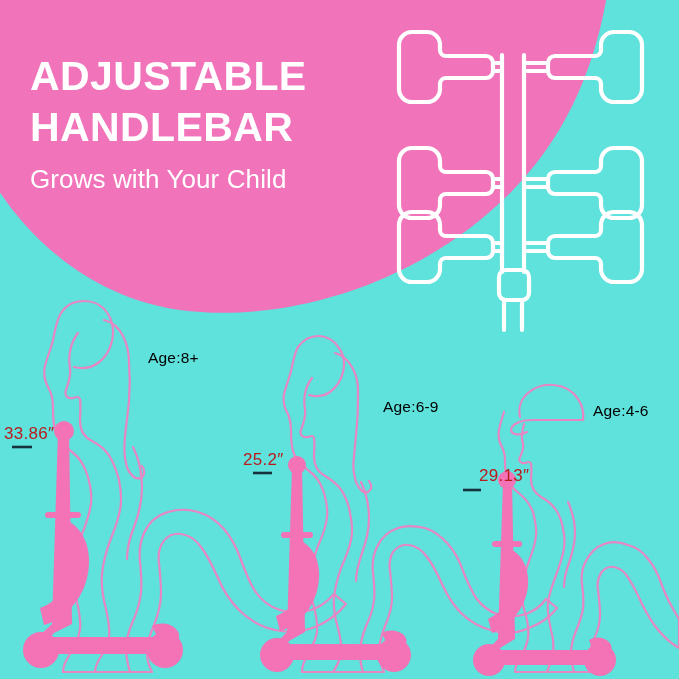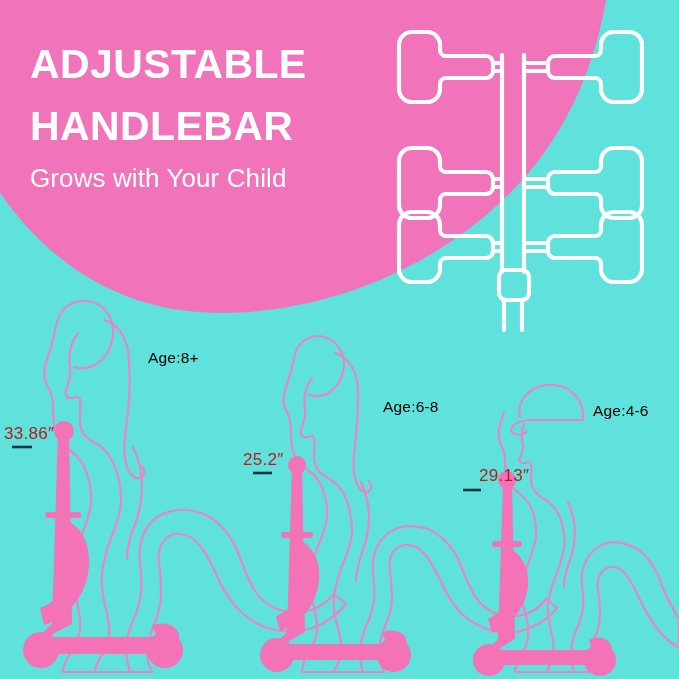--- a/index.html
+++ b/index.html
@@ -22,33 +22,33 @@
     top: 0;
     width: 679px;
     height: 679px;
     display: block;
   }
 
   
   .headline-block {
     position: absolute;
     left: 30px;
-    top: 44px;
+    top: 56px;
     width: 380px;
     z-index: 8;
   }
   .headline-l1, .headline-l2 {
     font-size: 41px;
     line-height: 40px;
     font-weight: bold;
     color: #ffffff;
     letter-spacing: 0.4px;
     white-space: nowrap;
   }
-  .headline-l2 { margin-top: 22px; }
+  .headline-l2 { margin-top: 11px; }
   .subhead {
     margin-top: 17px;
     font-size: 26px;
     line-height: 30px;
     font-weight: normal;
     color: #ffffff;
     letter-spacing: 0.1px;
     white-space: nowrap;
   }
 
@@ -495,20 +495,20 @@
     </g>
   </svg>
 
   <div class="headline-block">
     <div class="headline-l1">ADJUSTABLE</div>
     <div class="headline-l2">HANDLEBAR</div>
     <div class="subhead">Grows with Your Child</div>
   </div>
 
   <div class="age-label age-1">Age:8+</div>
-  <div class="age-label age-2">Age:6-8</div>
+  <div class="age-label age-2">Age:6-9</div>
   <div class="age-label age-3">Age:4-6</div>
 
   <div class="measure-label meas-1">33.86″</div>
   <div class="measure-label meas-2">25.2″</div>
   <div class="measure-label meas-3">29.13″</div>
 
 </div>
 
 </body></html>

